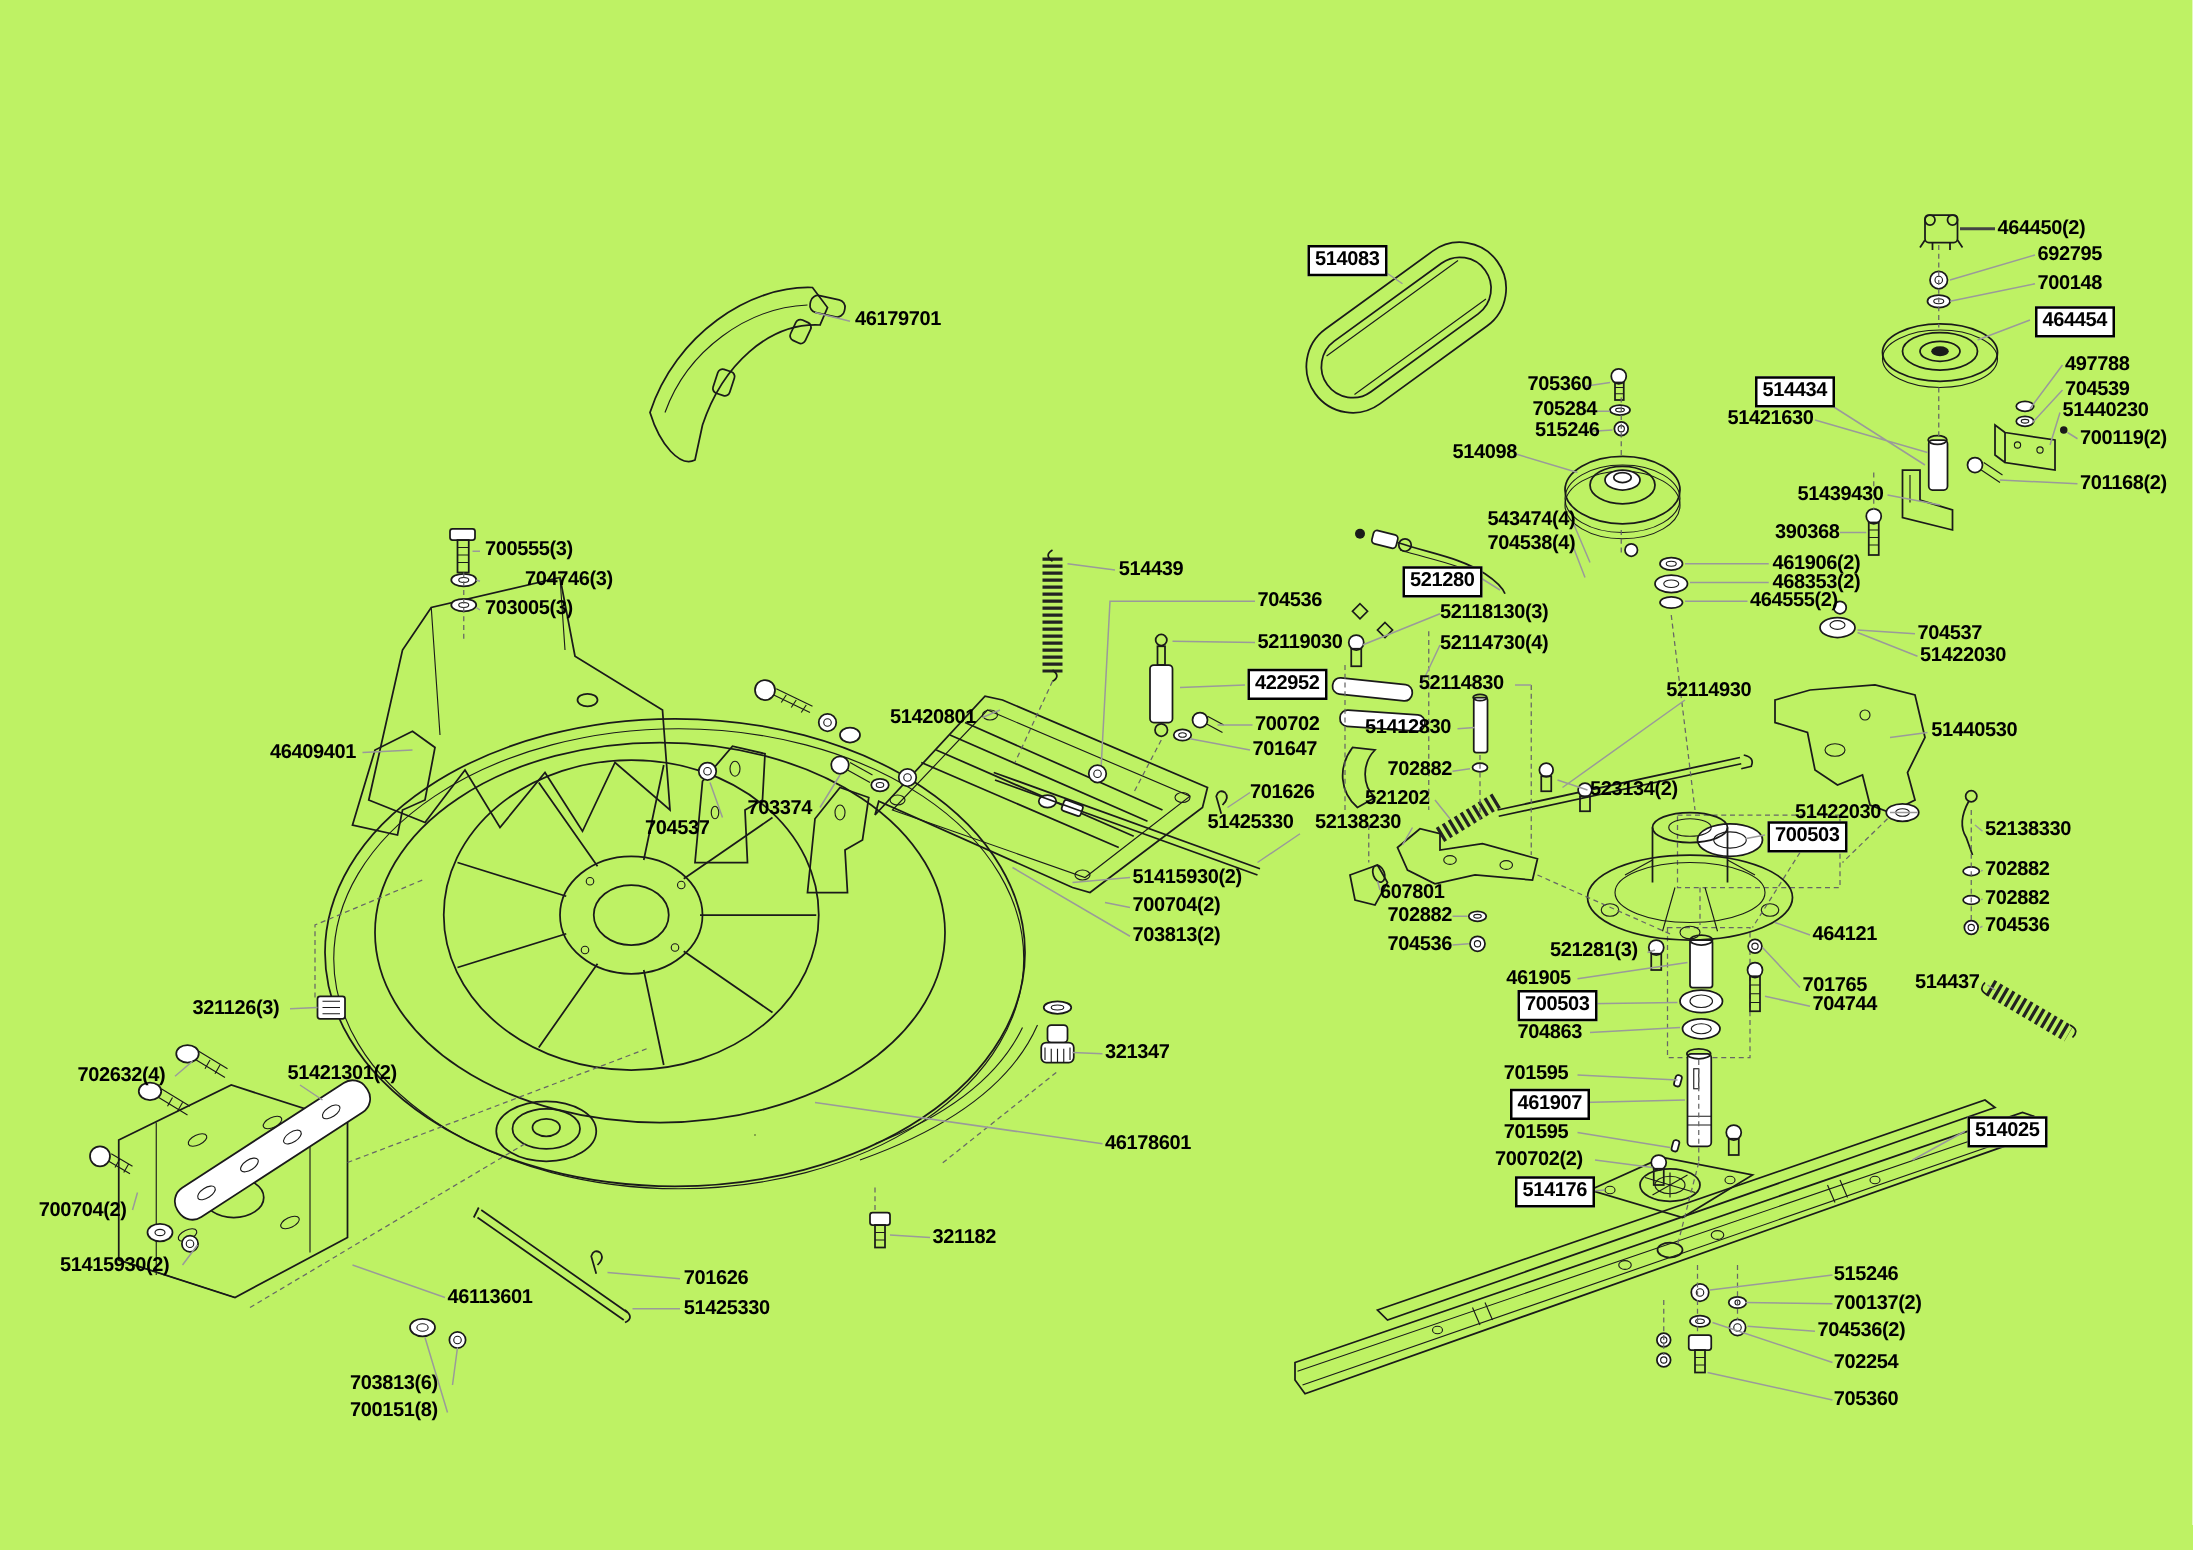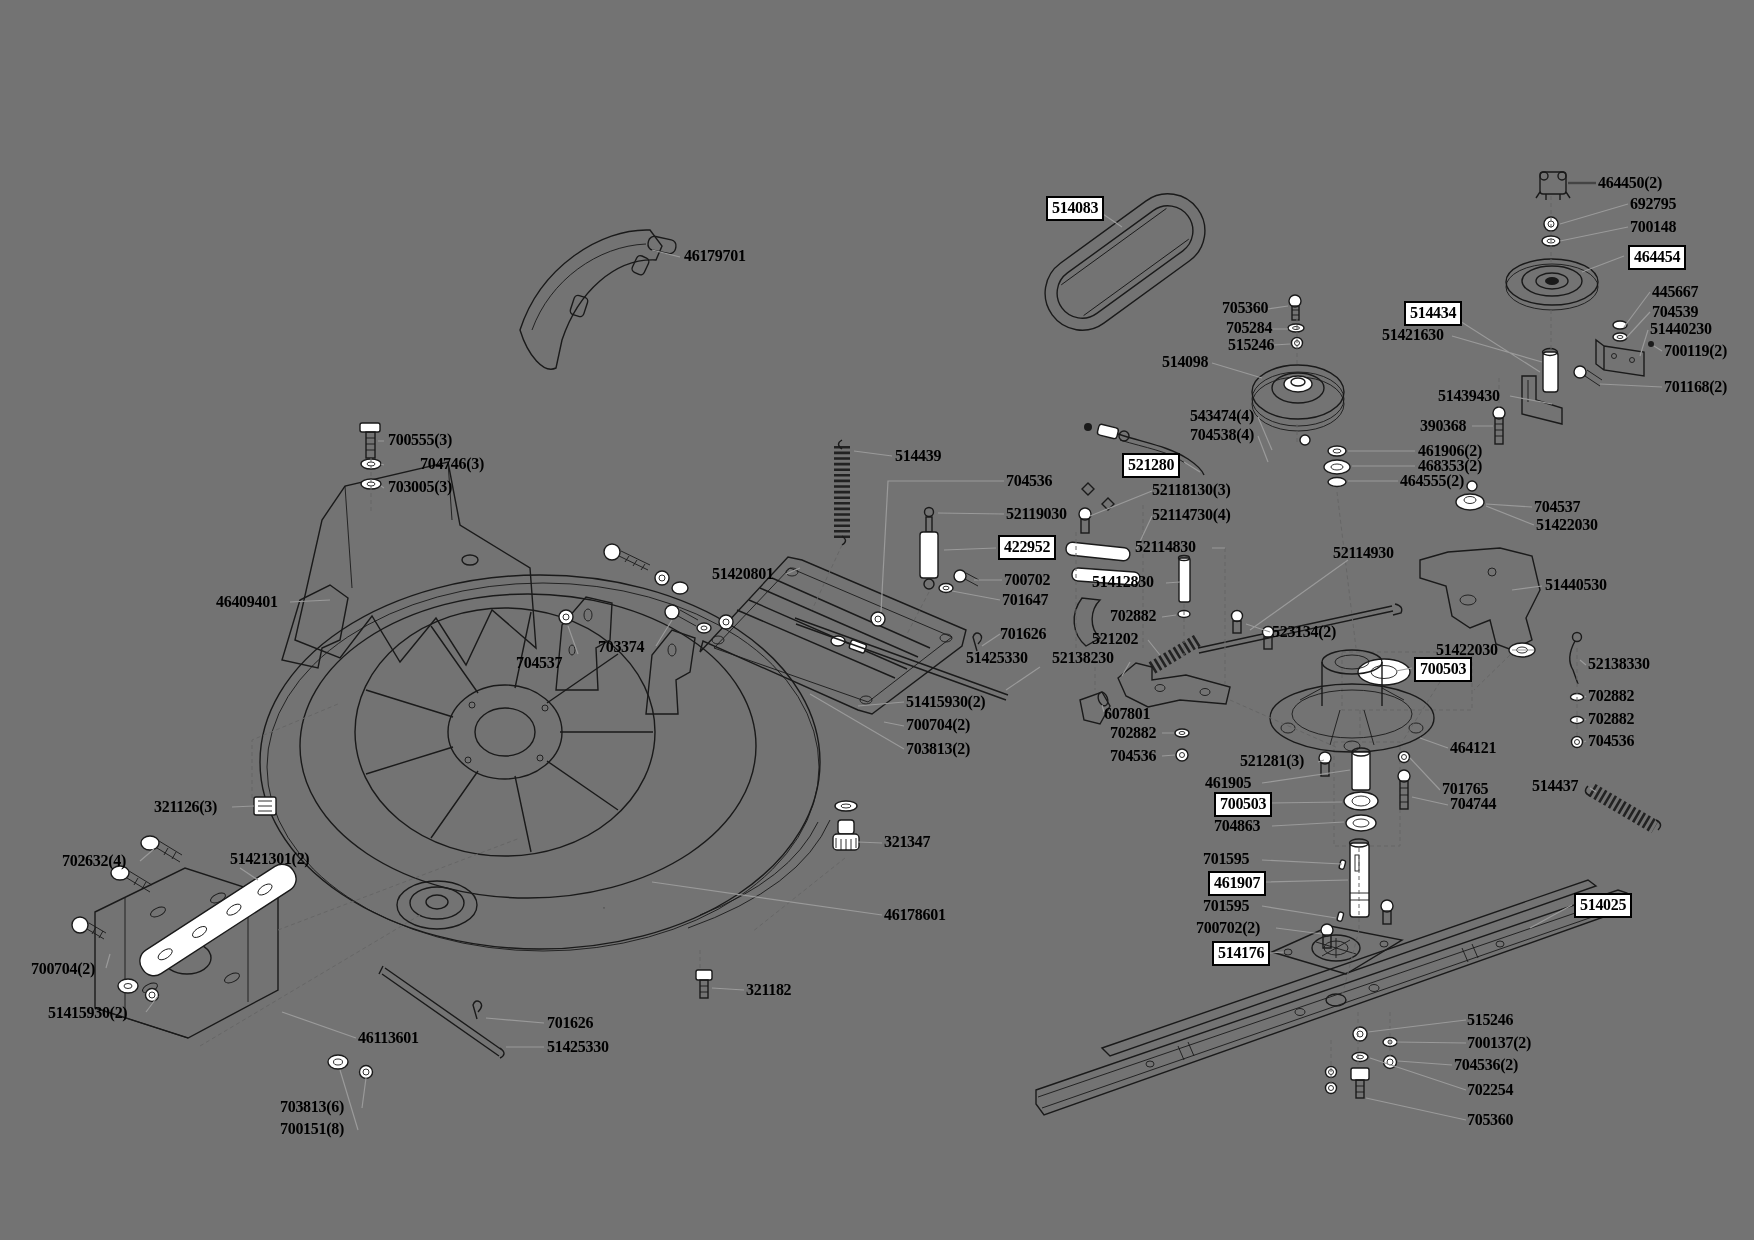--- a/index.html
+++ b/index.html
@@ -1,17 +1,17 @@
 <!DOCTYPE html>
 <html><head>
 <meta charset="utf-8">
 <style>
   html,body{margin:0;padding:0;background:#fff;}
-  #stage{position:relative;width:1754px;height:1240px;background:#737373;overflow:hidden;
-         font-family:Liberation Serif, serif;}
+  #stage{position:relative;width:1754px;height:1240px;background:#bef264;overflow:hidden;
+         font-family:Liberation Sans, sans-serif;}
   #art{position:absolute;left:0;top:0;}
   .lbl{position:absolute;font-size:16px;font-weight:700;color:#000;white-space:nowrap;
        letter-spacing:-0.3px;line-height:1;}
   .lbl.boxed{border:2px solid #000;padding:2px 4px 3px 4px;background:#fff;}
   svg .ln{stroke:#1a1a1a;stroke-width:1.4;fill:none;}
   svg .lnf{stroke:#1a1a1a;stroke-width:1.4;fill:#fff;}
   svg .thin{stroke:#1a1a1a;stroke-width:0.9;fill:none;}
   svg .dash{stroke:#666;stroke-width:1;fill:none;stroke-dasharray:4 3;}
   svg .ldr{stroke:#9a9a9a;stroke-width:1.2;fill:none;}
   svg .ldr2{stroke:#444;stroke-width:2.4;fill:none;}
@@ -475,21 +475,21 @@
     M544,1023 L486,1018   M544,1047 L506,1047
     M362,1108 L366,1078   M358,1130 L340,1070
   "></path>
 </svg>
 
 <div id="labels">
       <div class="lbl" style="left: 1598px; top: 175px;">464450(2)</div>
       <div class="lbl" style="left: 1630px; top: 196px;">692795</div>
       <div class="lbl" style="left: 1630px; top: 219px;">700148</div>
       <div class="lbl boxed" style="left: 1628px; top: 245px;">464454</div>
-      <div class="lbl" style="left: 1652px; top: 284px;">445667</div>
+      <div class="lbl" style="left: 1652px; top: 284px;">497788</div>
       <div class="lbl" style="left: 1652px; top: 304px;">704539</div>
       <div class="lbl" style="left: 1650px; top: 321px;">51440230</div>
       <div class="lbl" style="left: 1664px; top: 343px;">700119(2)</div>
       <div class="lbl" style="left: 1664px; top: 379px;">701168(2)</div>
       <div class="lbl boxed" style="left: 1404px; top: 301px;">514434</div>
       <div class="lbl" style="left: 1382px; top: 327px;">51421630</div>
       <div class="lbl" style="left: 1438px; top: 388px;">51439430</div>
       <div class="lbl" style="left: 1420px; top: 418px;">390368</div>
       <div class="lbl boxed" style="left: 1046px; top: 196px;">514083</div>
       <div class="lbl" style="left: 1222px; top: 300px;">705360</div>

